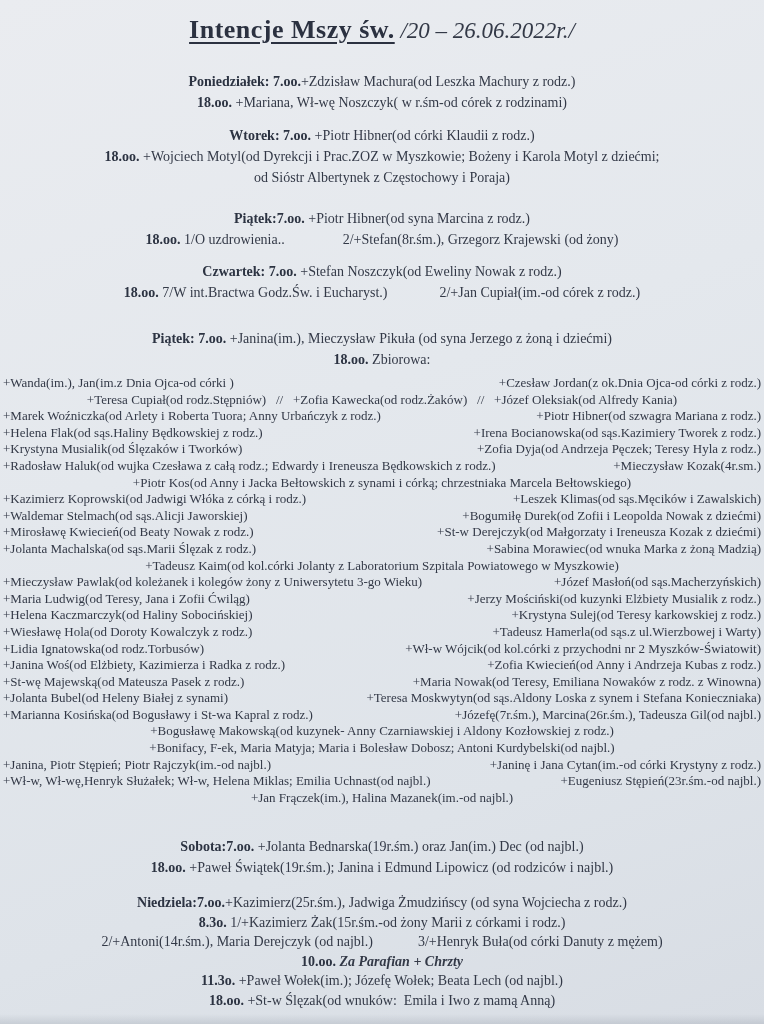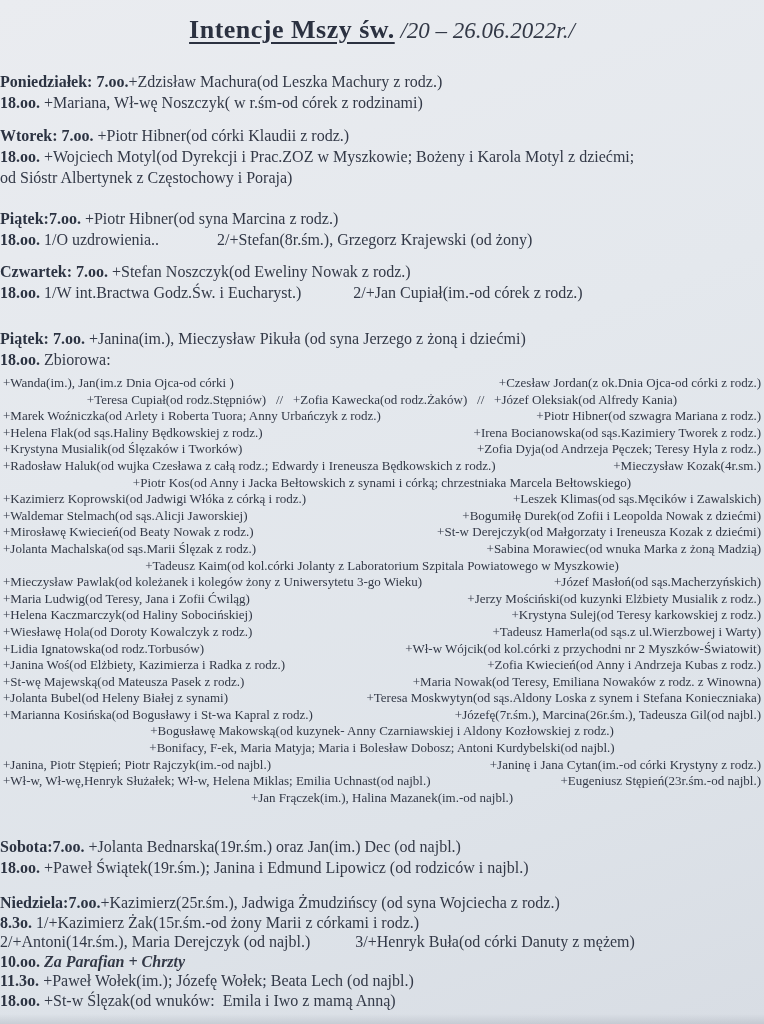--- a/index.html
+++ b/index.html
@@ -31,21 +31,22 @@
     color:#2b3140;
     text-decoration:underline;
     text-underline-offset:4px;
     letter-spacing:0.5px;
   }
   .title-date{
     font-size:23px;font-style:italic;color:#333947;
   }
   .day-block{width:100%;}
   .day-line{
-    font-size:16px;
+    text-align:center;
+    font-size:14px;
     line-height:21px;
     white-space:nowrap;
   }
   .day-line .bold{font-weight:bold;color:#2c3342;}
   .day-line .italic{font-style:italic;font-weight:bold;}
   .gap{display:inline-block;height:1px;}
   #block-monday{margin-top:26px;}
   #block-tuesday{margin-top:12px;}
   #block-wednesday{margin-top:20px;}
   #block-thursday{margin-top:11px;}
@@ -85,21 +86,21 @@
         <div class="day-line"><span class="bold">Wtorek: 7.oo.</span><span> +Piotr Hibner(od córki Klaudii z rodz.)</span></div>
         <div class="day-line"><span class="bold">18.oo.</span><span> +Wojciech Motyl(od Dyrekcji i Prac.ZOZ w Myszkowie; Bożeny i Karola Motyl z dziećmi;</span></div>
         <div class="day-line"><span>od Sióstr Albertynek z Częstochowy i Poraja)</span></div>
       </div>
       <div class="day-block" id="block-wednesday">
         <div class="day-line"><span class="bold">Piątek:7.oo.</span><span> +Piotr Hibner(od syna Marcina z rodz.)</span></div>
         <div class="day-line"><span class="bold">18.oo.</span><span> 1/O uzdrowienia..</span><span class="gap" style="width: 58px;"></span><span>2/+Stefan(8r.śm.), Grzegorz Krajewski (od żony)</span></div>
       </div>
       <div class="day-block" id="block-thursday">
         <div class="day-line"><span class="bold">Czwartek: 7.oo.</span><span> +Stefan Noszczyk(od Eweliny Nowak z rodz.)</span></div>
-        <div class="day-line"><span class="bold">18.oo.</span><span> 1/W int.Bractwa Godz.Św. i Eucharyst.)</span><span class="gap" style="width: 52px;"></span><span>2/+Jan Cupiał(im.-od córek z rodz.)</span></div>
+        <div class="day-line"><span class="bold">18.oo.</span><span> 7/W int.Bractwa Godz.Św. i Eucharyst.)</span><span class="gap" style="width: 52px;"></span><span>2/+Jan Cupiał(im.-od córek z rodz.)</span></div>
       </div>
       <div class="day-block" id="block-friday">
         <div class="day-line"><span class="bold">Piątek: 7.oo.</span><span> +Janina(im.), Mieczysław Pikuła (od syna Jerzego z żoną i dziećmi)</span></div>
         <div class="day-line"><span class="bold">18.oo.</span><span> Zbiorowa:</span></div>
       </div>
     </div>
 
   <div id="collective-list" class="int-list">
       <div class="int-row">
         <span class="left">+Wanda(im.), Jan(im.z Dnia Ojca-od córki )</span>

